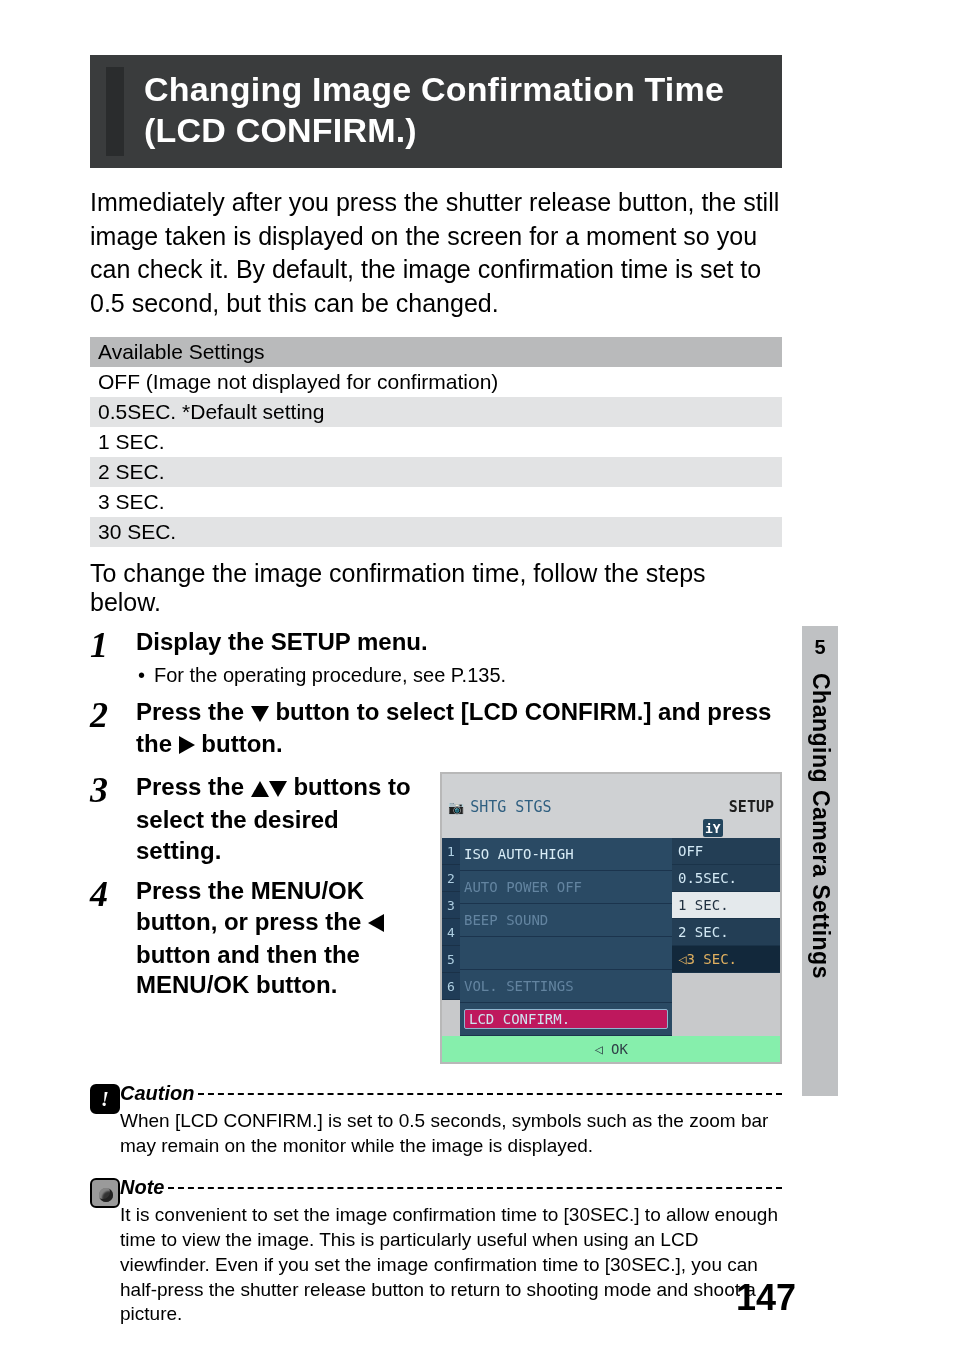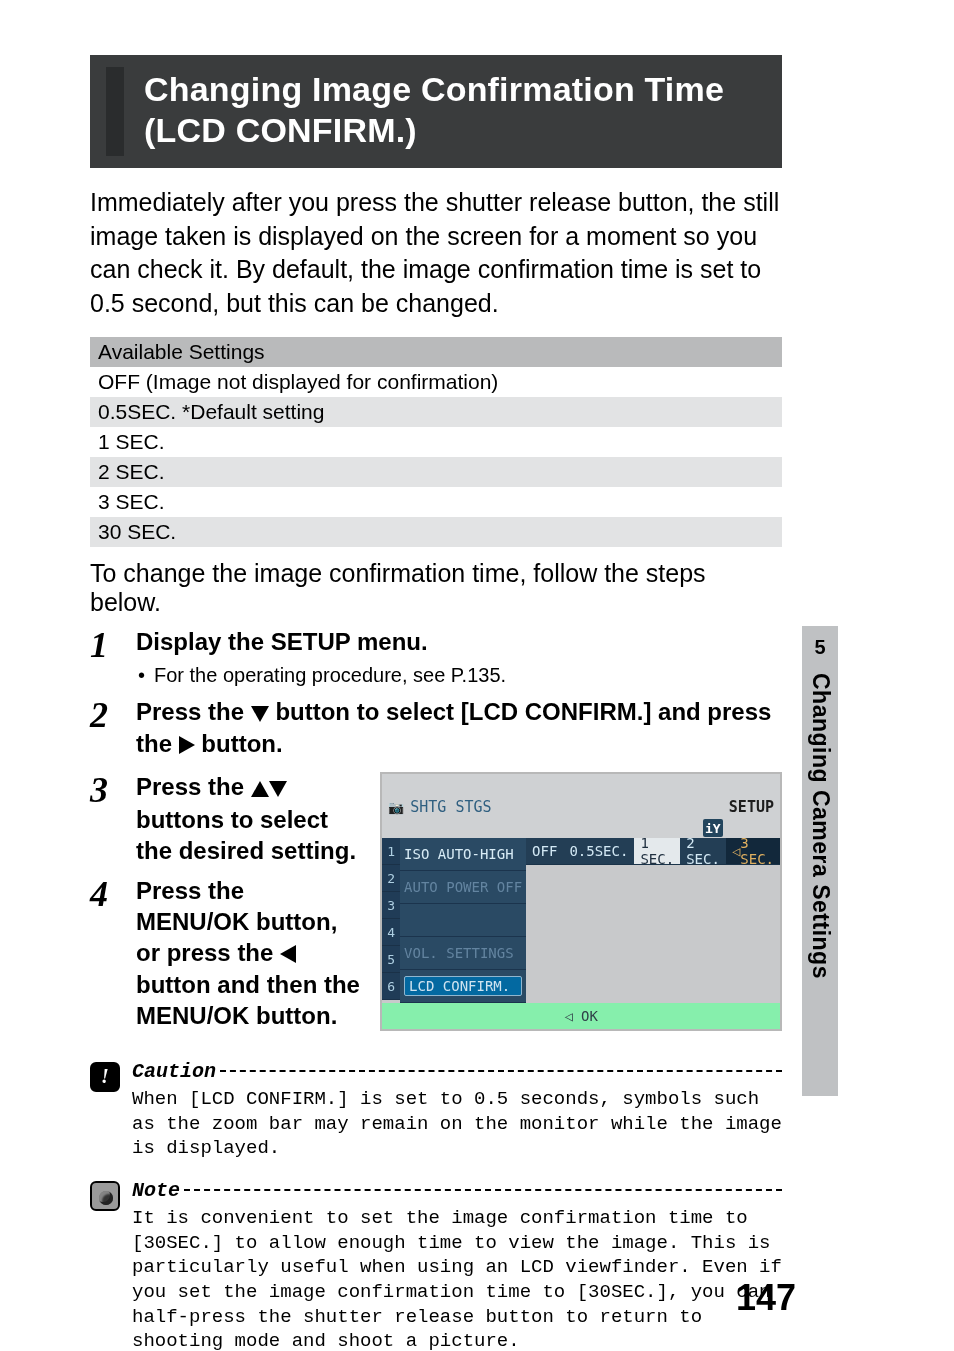--- a/index.html
+++ b/index.html
@@ -31,29 +31,29 @@
   .lcd .tabs .tab-label { flex:1; font-size:15px; }
   .lcd .tabs .tool { width:20px; height:18px; background:#23455d; color:#fff; display:flex; align-items:center; justify-content:center; font-size:13px; font-weight:700; border-radius:2px;margin-top:42px; }
   .lcd .tabs .setup { font-weight:700; color:#1d1d1d; font-size:15px; }
   .lcd .grid { display:flex; }
   .lcd .nums { display:flex; flex-direction:column; }
   .lcd .nums span { width:18px; height:27px; background:#203c57; color:#aecfe2; display:flex; align-items:center; justify-content:center; font-size:13px; border-bottom:1px solid #1a3148; }
   .lcd .rows { flex:1; display:flex; flex-direction:column; }
   .lcd .row { height:27px; display:flex; align-items:center; padding:16px 4px; background:#2a4a64; color:#6384a0; font-size:14px; border-bottom:1px solid #1b344d;}
   .lcd .row.sel { color:#d8ecf6; }
   .lcd .row .lbl { flex:1; white-space:nowrap; overflow:hidden; }
-  .lcd .row.highlight .lbl { background:#0369a1; color:#cfe3f0; border:1px solid #8fb6cf; padding:1px 4px; border-radius:2px; }
-  .lcd .vals { flex:0 0 108px; display:flex; }
+  .lcd .row.highlight .lbl { background:#be185d; color:#cfe3f0; border:1px solid #8fb6cf; padding:1px 4px; border-radius:2px; }
+  .lcd .vals { flex:0 0 108px; display:flex; flex-direction:column; }
   .lcd .val { height:27px; display:flex; align-items:center; padding:0 6px; background:#233e55; color:#d3e9f5; border-bottom:1px solid #1a3349; font-size:14px;}
   .lcd .val.sel { background:#12283b; color:#e0b060; }
   .lcd .val.white { background:#e4e9ec; color:#203040; }
   .lcd .ok { text-align:center; padding:5px 0; font-size:14px; color:#304048; background:#86efac; }
 
   
-  .block { display:flex; gap:12px; margin-top:18px;font-family:Liberation Mono, monospace; }
+  .block { display:flex; margin-top:18px; }
   .badge { flex:0 0 30px; height:30px; border-radius:6px; border:2px solid #000; background:#000; position:relative; margin-top:2px; }
   .badge.caution::after { content:"!"; color:#fff; position:absolute; inset:0; display:flex; align-items:center; justify-content:center; font-weight:700; font-family: Georgia, serif; font-style:italic; font-size:20px; }
   .badge.note { background:#9a9a9a; }
   .badge.note::after { content:""; position:absolute; left:7px; top:8px; width:14px; height:14px; border-radius:50%; background:#333; box-shadow: -3px -3px 0 0 #222 inset, 3px 3px 2px 0 rgba(255,255,255,0.4) inset; }
   .block-body { flex:1; }
   .block-head { font-size:20px; font-weight:700; font-style:italic; display:flex; align-items:center; gap:4px; margin-bottom:4px; }
   .block-head .dash { flex:1; border-bottom:2px dashed #000; height:0; }
   .block-text { font-size:19px; line-height:1.3; }
 
   
@@ -188,20 +188,23 @@
           <span>6</span>
         </div>
         <div class="rows">
           <div class="row sel">
               <span class="lbl">ISO AUTO-HIGH</span>
             </div>
           <div class="row">
               <span class="lbl">AUTO POWER OFF</span>
             </div>
           <div class="row">
+              <span class="lbl">BEEP SOUND</span>
+            </div>
+          <div class="row">
               <span class="lbl"></span>
             </div>
           <div class="row">
               <span class="lbl">VOL. SETTINGS</span>
             </div>
           <div class="row highlight">
               <span class="lbl">LCD CONFIRM.</span>
             </div>
         </div>
         <div class="vals">

